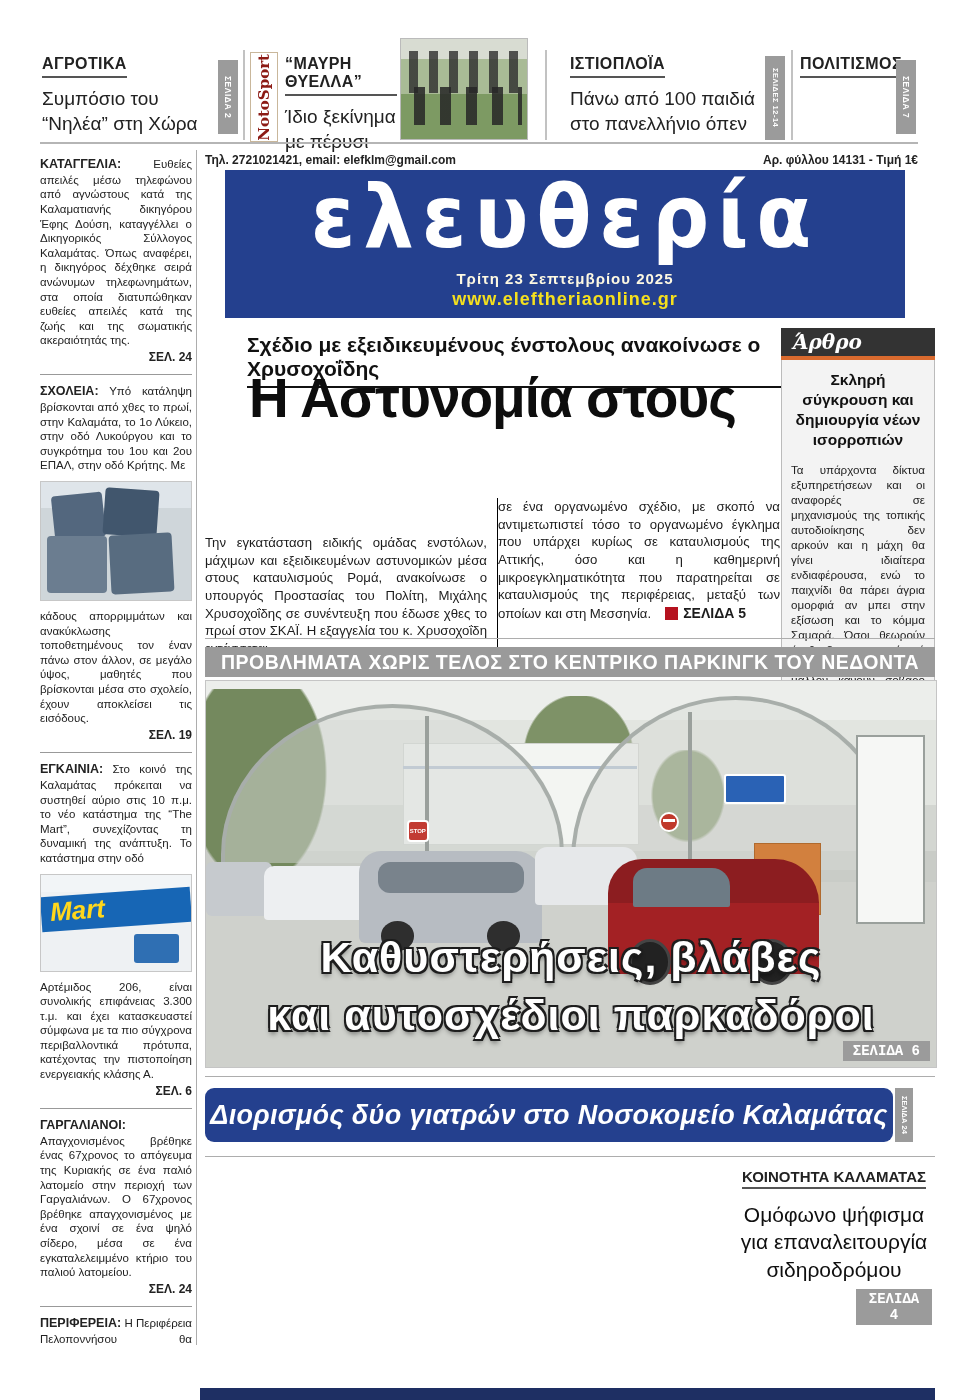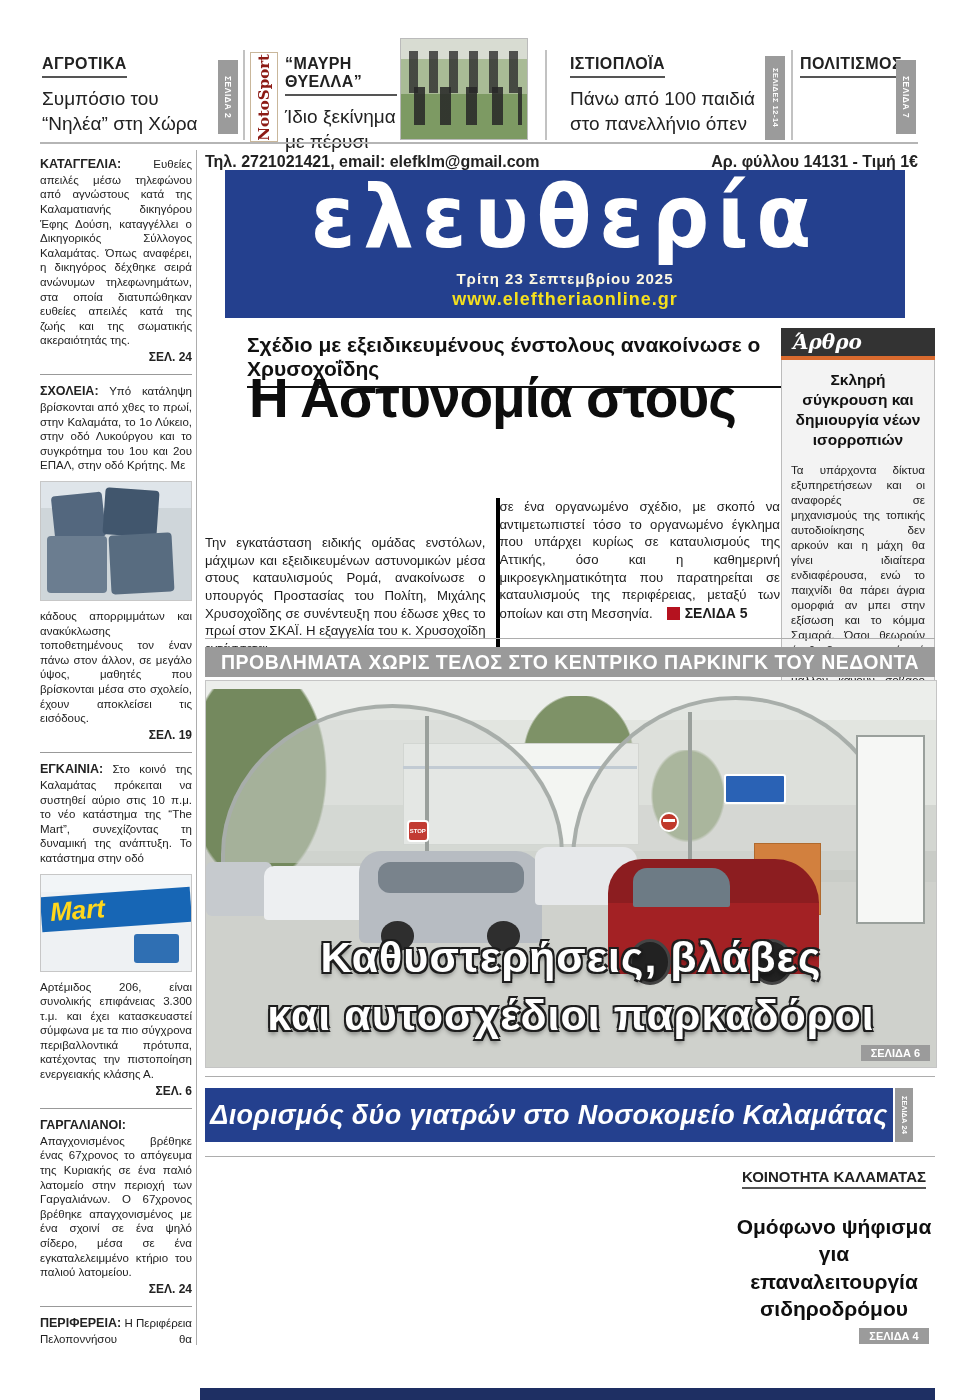--- a/index.html
+++ b/index.html
@@ -9,57 +9,57 @@
   .teaser-head{font-weight:bold;font-size:16px;letter-spacing:.4px;border-bottom:2px solid #555;padding-bottom:3px;display:inline-block;color:#222;}
   .teaser-title{font-size:19px;line-height:1.3;color:#222;margin-top:9px;}
   .vbadge{background:#9b9b9b;color:#fff;font-weight:bold;display:flex;align-items:center;justify-content:center;overflow:hidden;}
   .vbadge span{writing-mode:vertical-rl;font-size:8.5px;letter-spacing:.5px;white-space:nowrap;}
   .vline{width:2px;background:#c2c2c2;}
   .hline{height:2px;background:#b5b5b5;}
   .thinline{height:1px;background:#adadad;}
   .noto{border:1px solid #c9b79b;display:flex;align-items:center;justify-content:center;background:#fff;}
   .noto span{writing-mode:vertical-rl;transform:rotate(180deg);font-family:"DejaVu Serif",serif;font-weight:bold;font-size:15px;color:#8c1a14;}
   
-  .mast-info{font-size:16px;font-weight:bold;color:#222;}
+  .mast-info{font-size:12px;font-weight:bold;color:#222;}
   .mastblue{background:#24408e;display:flex;flex-direction:column;align-items:center;justify-content:center;}
   .logo{color:#fff;font-weight:bold;font-size:80px;line-height:1;letter-spacing:8px;transform:scaleY(1.08);font-family:"DejaVu Sans",sans-serif;}
   .mastdate{color:#fdf8e2;font-weight:bold;font-size:15px;margin-top:12px;letter-spacing:1px;}
   .masturl{color:#f5e01e;font-weight:bold;font-size:18px;margin-top:2px;letter-spacing:1px;}
   
   .leftcol{width:152px;font-size:11.5px;line-height:1.27;text-align:justify;color:#222;overflow:hidden;}
   .brief .lbl{font-weight:bold;font-size:12.5px;}
   .brief .pg{display:block;text-align:right;font-weight:bold;font-size:12px;margin-top:2px;}
   .sep{border-top:1px solid #999;margin:9px 0;}
   .sidephoto{width:150px;border:1px solid #c7c7c7;margin:8px 0;position:relative;overflow:hidden;}
   
   .kicker{font-size:21px;font-weight:bold;color:#111;border-bottom:2px solid #111;padding-bottom:5px;width:570px;}
   .headline{width:575px;text-align:center;font-size:55px;font-weight:bold;letter-spacing:-1px;line-height:1.1;color:#0d0d0d;}
   .bodycols{width:575px;display:flex;}
   .bodycols .col{flex:1;font-size:13.2px;line-height:1.34;text-align:justify;color:#1c1c1c;}
   .bodycols .c1{padding-right:10px;margin-top:36px;}
-  .bodycols .c2{padding-left:0;border-left:4px solid #000000;}
+  .bodycols .c2{padding-left:0;border-left:1px solid #000000;}
   .redsq{display:inline-block;width:13px;height:13px;background:#b5121f;margin:0 5px 0 14px;vertical-align:-2px;}
   .pref5{font-weight:bold;font-size:14px;}
   
   .opheadbar{background:#333;border-bottom:4px solid #d96a2e;display:flex;align-items:center;padding-left:12px;}
   .opheadbar span{font-family:"DejaVu Serif",serif;font-style:italic;font-weight:bold;font-size:20px;color:#fff;}
   .opbox{background:#f3f3f3;border:1px solid #bbb;border-top:none;padding:10px 9px 8px 9px;}
   .optitle{font-weight:bold;font-size:15.5px;text-align:center;line-height:1.3;color:#111;}
   .opbody{font-size:11.6px;line-height:1.3;text-align:justify;margin-top:11px;color:#222;}
   .oppage{display:block;text-align:right;font-weight:bold;font-style:italic;font-size:12.5px;margin-top:6px;text-decoration:underline;}
   
   .strip{background:#9a9a9a;color:#fff;font-weight:bold;font-size:19.5px;letter-spacing:.5px;display:flex;align-items:center;justify-content:center;}
   .photo{border:1px solid #c5c5c5;position:relative;overflow:hidden;}
   .cap{position:absolute;width:100%;text-align:center;color:#fff;font-weight:bold;font-size:43px;letter-spacing:1px;
        text-shadow:-2px -2px 0 #1d1d1d,2px -2px 0 #1d1d1d,-2px 2px 0 #1d1d1d,2px 2px 0 #1d1d1d,0 4px 5px rgba(0,0,0,.45);}
-  .cbadge{position:absolute;background:#9b9b9b;color:#fff;font-size:11px;font-weight:bold;padding:2px 10px;}
+  .cbadge{position:absolute;background:#9b9b9b;color:#fff;font-size:14px;font-weight:bold;padding:2px 10px;font-family:Liberation Mono, monospace;}
   
   .blueband{background:#24408e;display:flex;align-items:center;justify-content:center;color:#fff;font-style:italic;font-weight:bold;font-size:27px;letter-spacing:.3px;}
   .kal-head{font-weight:bold;font-size:15px;border-bottom:2px solid #555;display:inline-block;padding-bottom:2px;color:#222;}
-  .kal-title{font-weight:bold;font-size:21px;line-height:1.3;text-align:center;color:#0f0f0f;margin-top:24px;}
+  .kal-title{font-weight:normal;font-size:21px;line-height:1.3;text-align:center;color:#0f0f0f;margin-top:12px;}
   
   .sc{position:absolute;}
 </style>
 </head>
 <body>
 
 <div class="abs" style="left:42px;top:55px;width:172px;">
   <span class="teaser-head">ΑΓΡΟΤΙΚΑ</span>
   <div class="teaser-title">Συμπόσιο του “Νηλέα” στη Χώρα</div>
 </div>
@@ -224,21 +224,21 @@
     <div class="sc" style="left:10%;bottom:-9%;width:17%;height:34%;background:#222;border-radius:50%;border:3px solid #444;"></div>
     <div class="sc" style="left:68%;bottom:-9%;width:17%;height:34%;background:#222;border-radius:50%;border:3px solid #444;"></div>
   </div>
 
   <div class="cap" style="top:310px;">και αυτοσχέδιοι παρκαδόροι</div>
   <div class="cap" style="top:252px;">Καθυστερήσεις, βλάβες</div>
   <div class="cbadge" style="right:6px;bottom:6px;">ΣΕΛΙΔΑ 6</div>
 </div>
 
 <div class="abs thinline" style="left:205px;top:1076px;width:730px;"></div>
-<div class="abs blueband" style="left:205px;top:1088px;width:688px;height:54px;">Διορισμός δύο γιατρών στο Νοσοκομείο Καλαμάτας</div>
+<div class="abs blueband" style="left:205px;top:1088px;width:688px;height:54px;border-radius:9px;">Διορισμός δύο γιατρών στο Νοσοκομείο Καλαμάτας</div>
 <div class="abs vbadge" style="left:895px;top:1088px;width:18px;height:54px;">
     <span style="font-size:7.5px;letter-spacing:0;">ΣΕΛΙΔΑ 24</span>
   </div>
 <div class="abs thinline" style="left:205px;top:1156px;width:730px;"></div>
 
 <div class="abs" style="left:736px;top:1168px;width:196px;height:166px;text-align:center;">
   <span class="kal-head">ΚΟΙΝΟΤΗΤΑ ΚΑΛΑΜΑΤΑΣ</span>
   <div class="kal-title">Ομόφωνο ψήφισμα για επαναλειτουργία σιδηροδρόμου</div>
   <div class="cbadge" style="position:static;display:inline-block;margin-top:6px;margin-left:120px;">ΣΕΛΙΔΑ 4</div>
 </div>

